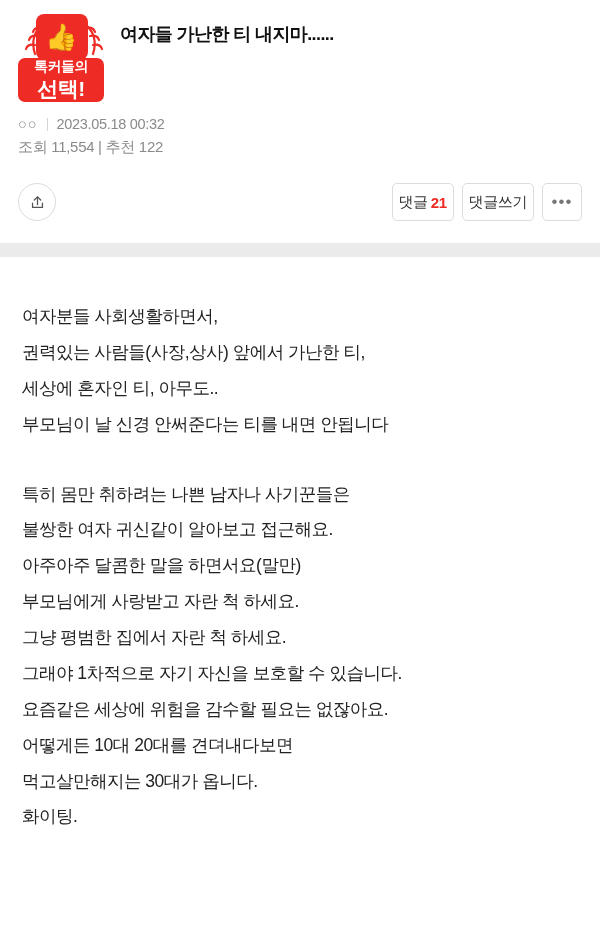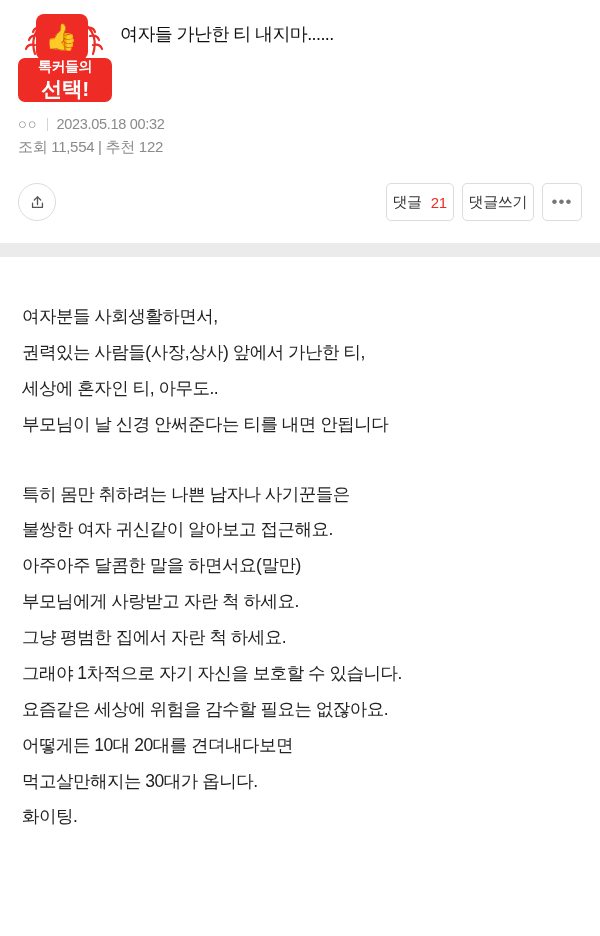--- a/index.html
+++ b/index.html
@@ -58,39 +58,39 @@
     left: 4px;
     top: 2px;
     width: 84px;
     height: 48px;
     pointer-events: none;
   }
   .pick-badge {
     position: absolute;
     left: 0px;
     top: 44px;
-    width: 94px;
+    width: 86px;
     height: 44px;
     background: #ee2b24;
     border-radius: 7px;
     color: #fff;
     display: flex;
     flex-direction: column;
     align-items: center;
     justify-content: center;
     font-weight: bold;
     font-size: 14px;
     line-height: 1.25;
     letter-spacing: -0.5px;
   }
   .pick-badge .l2 { font-size: 21px; }
   .post-title {
     flex: 1;
     font-size: 18px;
-    font-weight: normal;
+    font-weight: bold;
     letter-spacing: -0.6px;
     color: #111;
     padding-top: 8px;
     line-height: 1.35;
   }
 
   
   .meta {
     padding: 10px 18px 0 18px;
     color: #8a8a8a;
@@ -146,22 +146,22 @@
     height: 38px;
     padding: 0 6px;
     display: flex;
     align-items: center;
     font-size: 15px;
     color: #333;
     letter-spacing: -0.4px;
   }
   .pill .count {
     color: #ee2b24;
-    font-weight: normal;
-    margin-left: 9px;
+    font-weight: bold;
+    margin-left: 3px;
   }
   .pill.more {
     padding: 0;
     width: 40px;
     justify-content: center;
     color: #777;
     font-size: 17px;
     letter-spacing: 1px;
   }
 

